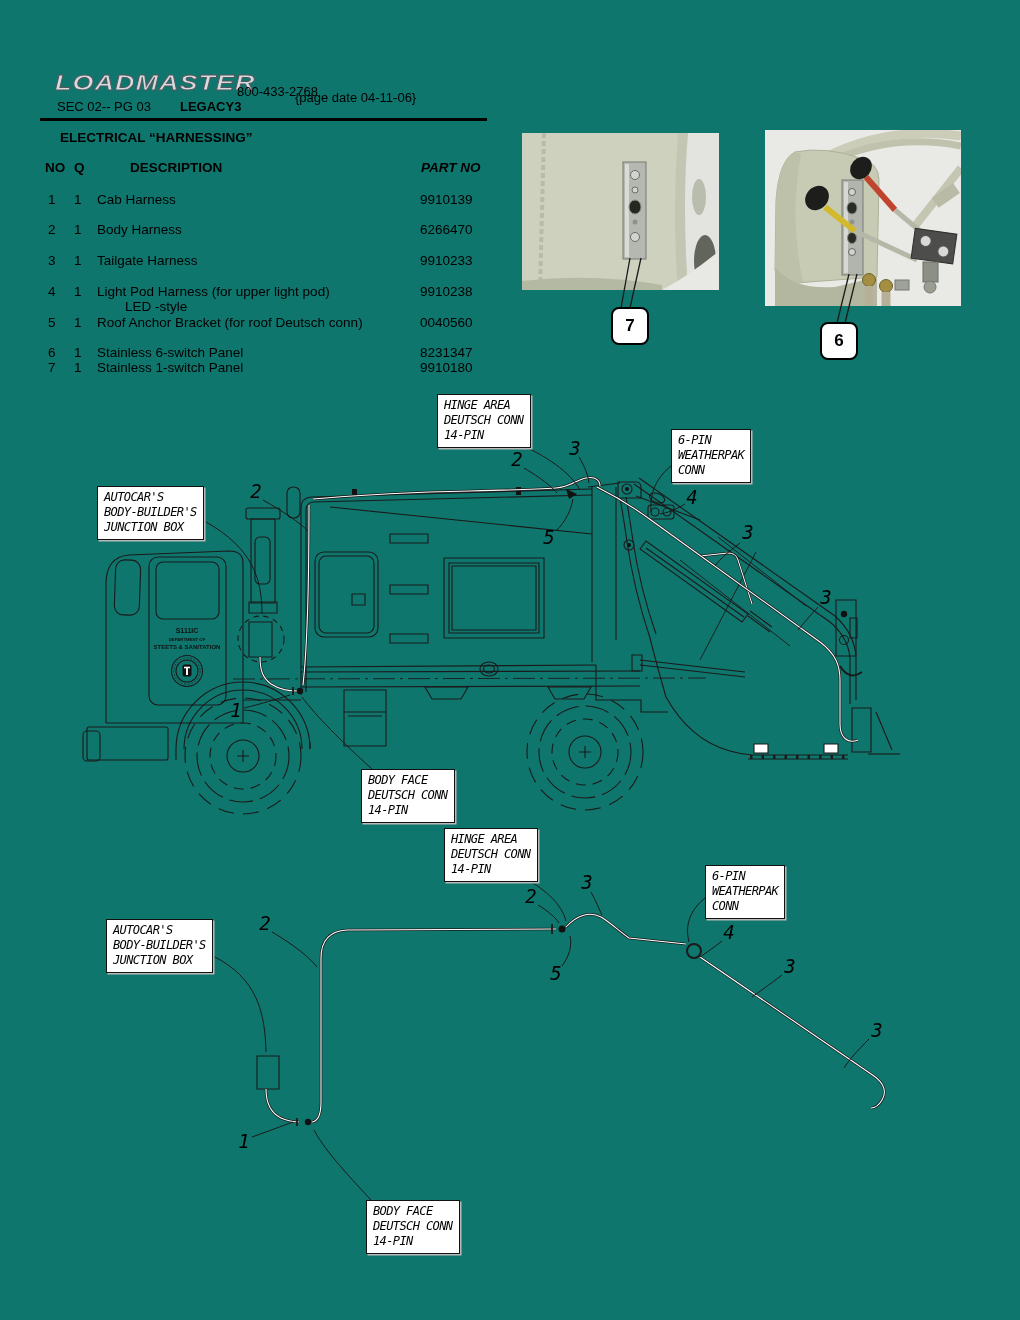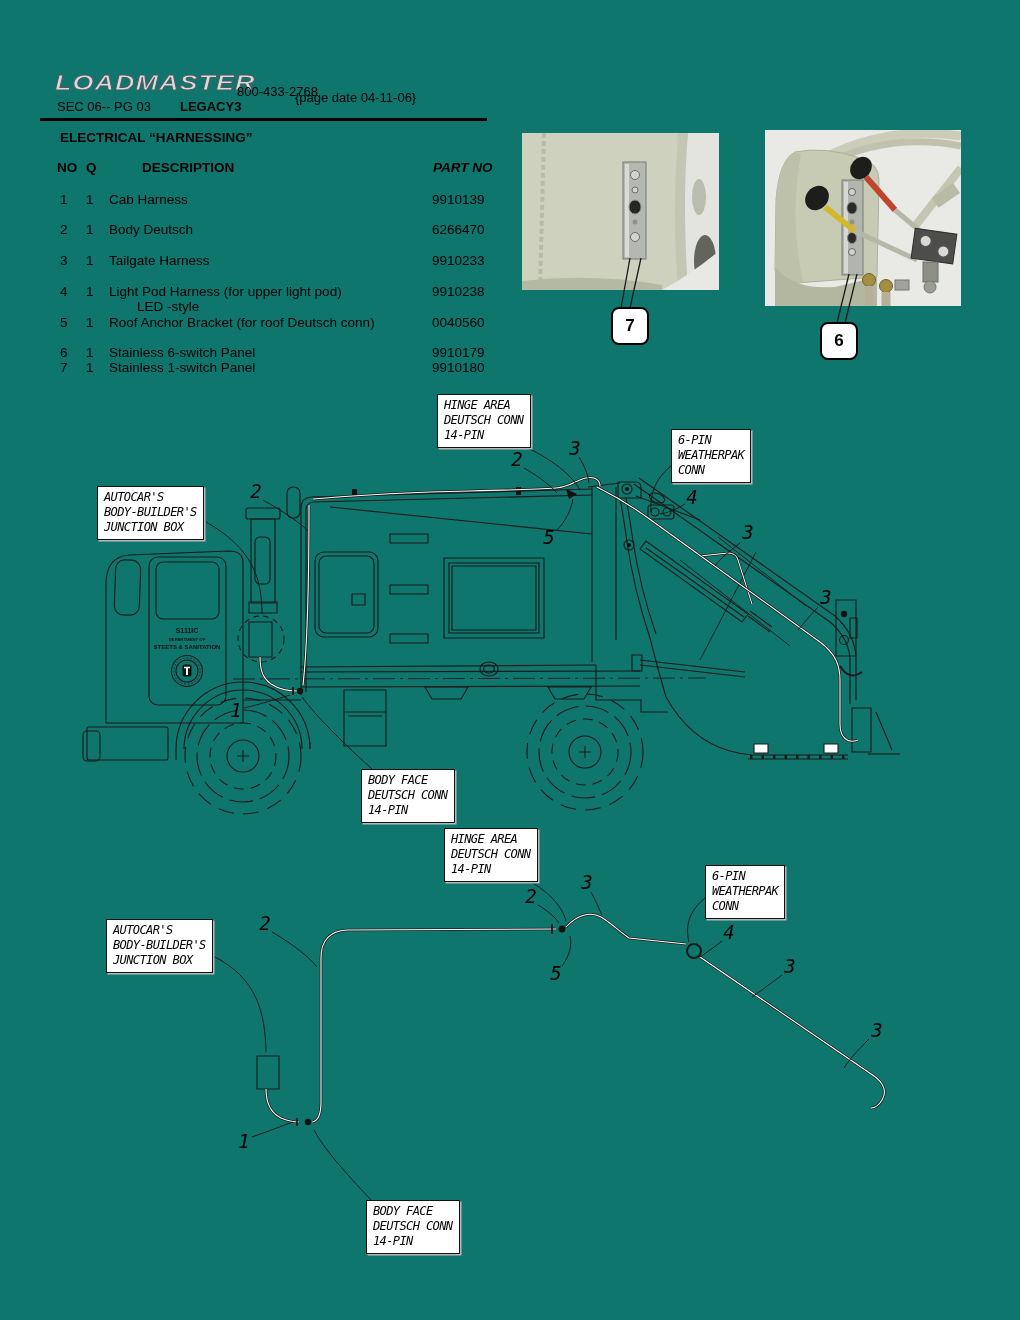--- a/index.html
+++ b/index.html
@@ -17,21 +17,21 @@
 
   
   .thead span, .trow span { position:absolute; font-size:13.5px; white-space:nowrap; }
   .thead span { font-weight:bold; }
   .c-no   { left:48px; }
   .c-q    { left:74px; }
   .c-desc { left:97px; }
   .c-part { left:420px; }
   .c-desc2{ left:125px; top:15px; }
   .h-no { left:45px; } .h-q { left:74px; } .h-desc { left:130px; } .h-part { left:421px;font-style:italic; }
-  .trow, .thead { position:absolute; left:12px; width:560px; height:16px; }
+  .trow, .thead { position:absolute; left:0; width:560px; height:16px; }
 
   
   .cbox { position:absolute; border:1.6px solid #111; background:#fff;
           padding:3px 6px 4px 6px; font-family:"DejaVu Sans Mono",monospace;
           font-style:italic; font-size:12px; letter-spacing:-0.6px; line-height:1.24;
           white-space:nowrap; box-shadow:1.5px 1.5px 0 #b9b9b9; z-index:3; }
   .dnum { position:absolute; font-family:"DejaVu Sans Mono",monospace; font-style:italic;
           font-size:19px; transform:translate(-50%,-50%); z-index:3; }
 
   
@@ -43,21 +43,21 @@
   .lineart path, .lineart rect, .lineart circle, .lineart ellipse, .lineart line
         { vector-effect:non-scaling-stroke; }
 </style>
 </head>
 <body>
 
 <div class="page">
 
   <div class="abs logo" style="left:55px; top:70px;">LOADMASTER</div>
   <div class="abs hdr13" style="left:237px; top:84px;">800-433-2768</div>
-  <div class="abs hdr13" style="left:57px; top:99px;">SEC 06-- PG 03</div>
+  <div class="abs hdr13" style="left:57px; top:99px;">SEC 02-- PG 03</div>
   <div class="abs hdr13 bold" style="left:180px; top:99px;">LEGACY3</div>
   <div class="abs hdr13" style="left:295px; top:90px;">{page date 04-11-06}</div>
   <div class="abs rule" style="left:40px; top:118px; width:447px; height:2.6px;"></div>
 
   <div class="abs bold" style="left:60px; top:130px; font-size:13.5px;">ELECTRICAL “HARNESSING”</div>
 
   <div class="thead" style="top:160px;">
     <span class="h-no">NO</span>
     <span class="h-q">Q</span>
     <span class="h-desc">DESCRIPTION</span>
@@ -66,21 +66,21 @@
 
   <div class="trow" style="top:192px;">
     <span class="c-no">1</span>
     <span class="c-q">1</span>
     <span class="c-desc">Cab Harness</span>
     <span class="c-part">9910139</span>
   </div>
   <div class="trow" style="top:222px;">
     <span class="c-no">2</span>
     <span class="c-q">1</span>
-    <span class="c-desc">Body Deutsch</span>
+    <span class="c-desc">Body Harness</span>
     <span class="c-part">6266470</span>
   </div>
   <div class="trow" style="top:253px;">
     <span class="c-no">3</span>
     <span class="c-q">1</span>
     <span class="c-desc">Tailgate Harness</span>
     <span class="c-part">9910233</span>
   </div>
   <div class="trow" style="top:284px;">
     <span class="c-no">4</span>
@@ -92,21 +92,21 @@
   <div class="trow" style="top:315px;">
     <span class="c-no">5</span>
     <span class="c-q">1</span>
     <span class="c-desc">Roof Anchor Bracket (for roof Deutsch conn)</span>
     <span class="c-part">0040560</span>
   </div>
   <div class="trow" style="top:345px;">
     <span class="c-no">6</span>
     <span class="c-q">1</span>
     <span class="c-desc">Stainless 6-switch Panel</span>
-    <span class="c-part">9910179</span>
+    <span class="c-part">8231347</span>
   </div>
   <div class="trow" style="top:360px;">
     <span class="c-no">7</span>
     <span class="c-q">1</span>
     <span class="c-desc">Stainless 1-switch Panel</span>
     <span class="c-part">9910180</span>
   </div>
 
   <svg style="left:522px; top:133px; z-index:1;" width="197" height="157" viewBox="0 0 197 157">
     <rect width="197" height="157" fill="#cdd1bd"></rect>

